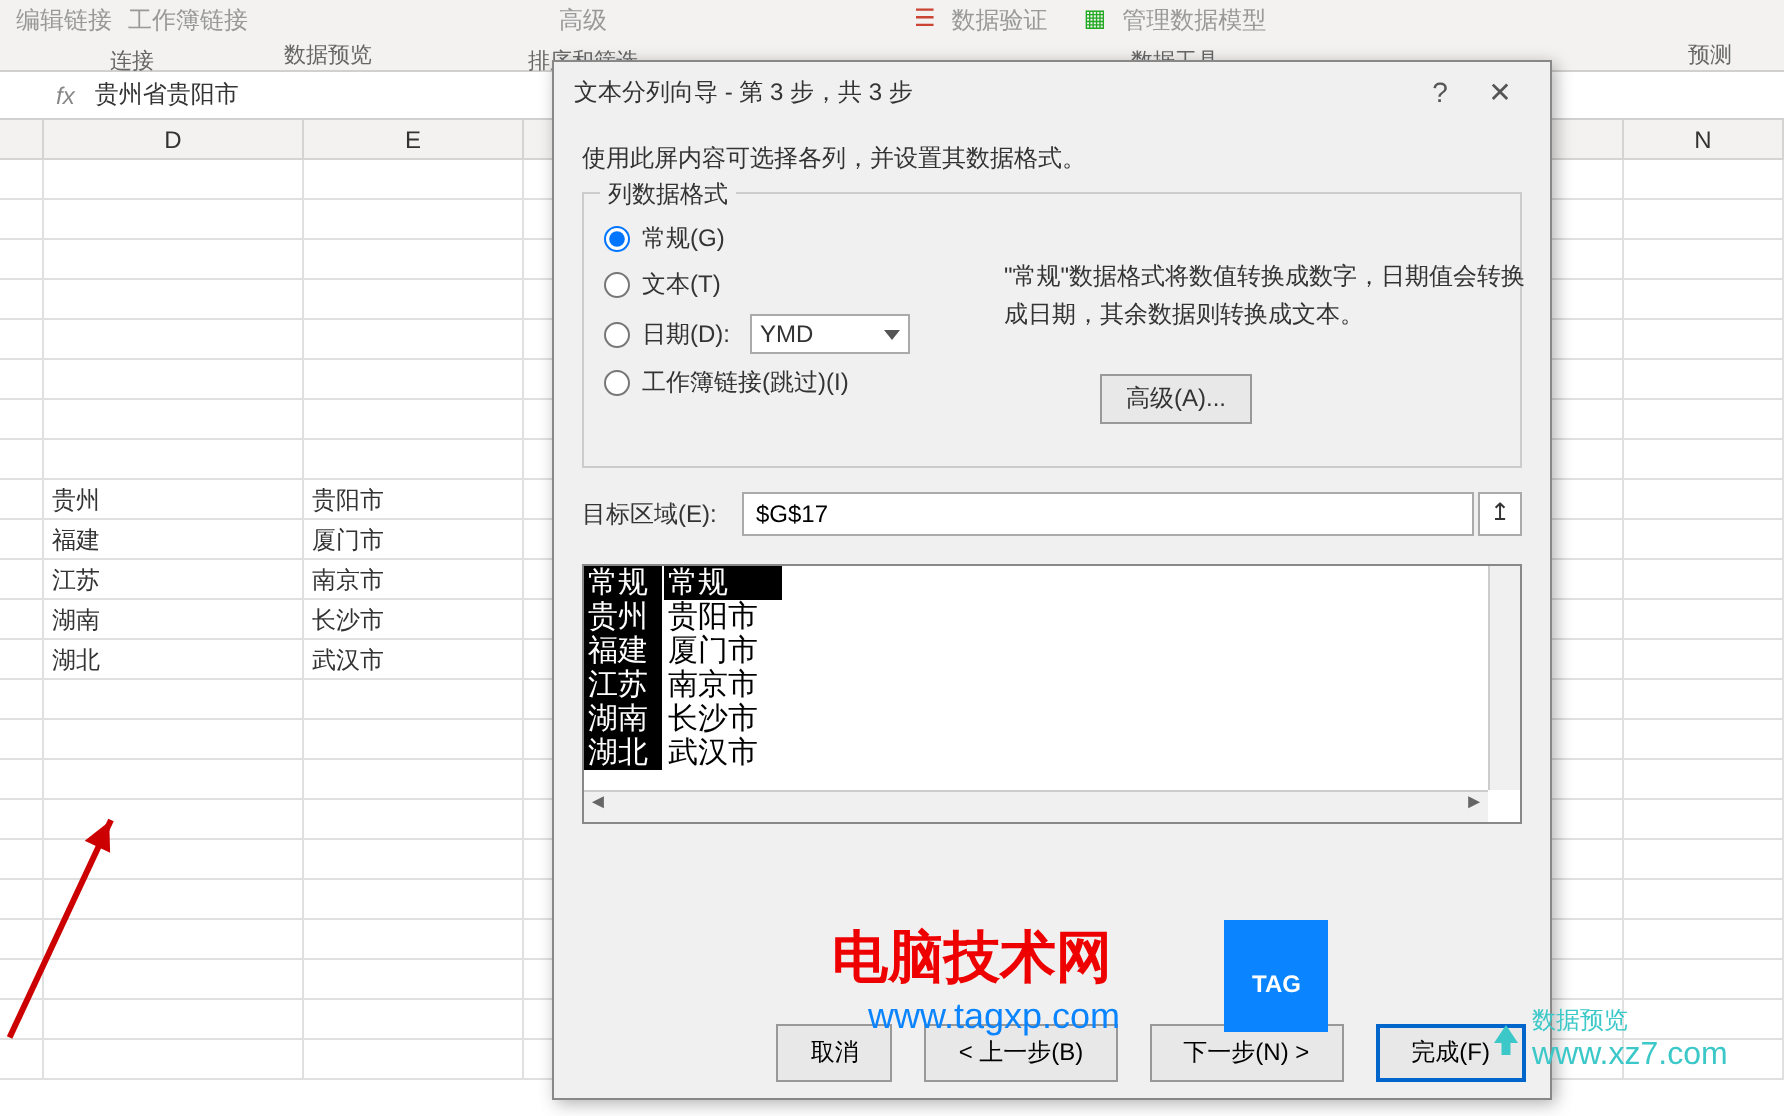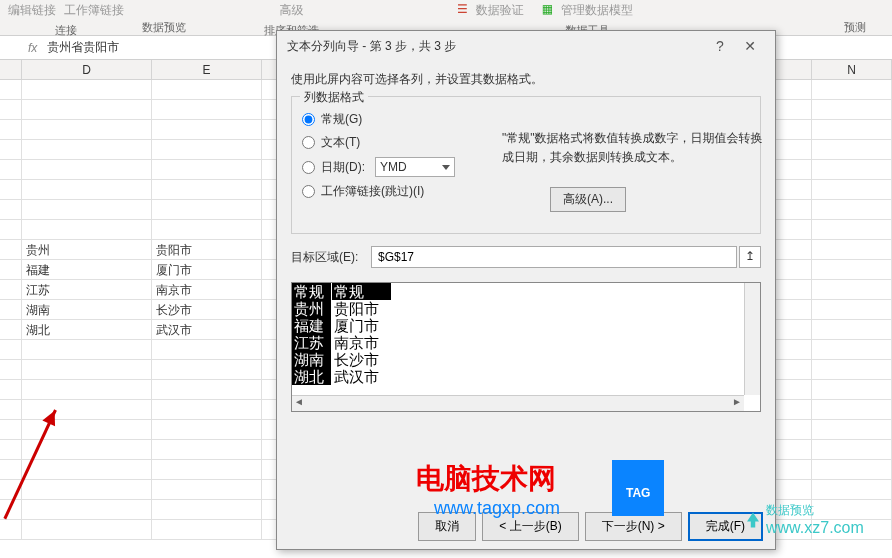--- a/index.html
+++ b/index.html
@@ -40,21 +40,21 @@
 .preview-lbl{margin:6px 0}
 .preview{border:1px solid #888;background:#fff;height:130px;padding:0;position:relative;overflow:hidden}
 .preview-inner{display:flex;flex-direction:column}
 .prow{display:flex;height:17px}
 .pcell{width:40px;padding:0 2px;color:#fff;background:#000;font-size:15px;line-height:17px;border-right:1px solid #fff}
 .pcell.w{background:#fff;color:#000}
 .preview .sb-h{position:absolute;bottom:0;left:0;right:16px;height:16px;background:#f0f0f0;border-top:1px solid #ccc}
 .preview .sb-h:before{content:"◄";position:absolute;left:2px;top:0;font-size:10px;color:#666}
 .preview .sb-h:after{content:"►";position:absolute;right:2px;top:0;font-size:10px;color:#666}
 .preview .sb-v{position:absolute;top:0;right:0;bottom:16px;width:16px;background:#f0f0f0;border-left:1px solid #ccc}
-.dlg-foot{position:absolute;bottom:8px;right:12px;display:flex;gap:6px}
+.dlg-foot{position:absolute;bottom:8px;right:12px;display:flex;gap:16px}
 .dlg-foot button{padding:4px 16px;border:1px solid #999;background:#e8e8e8;font-size:12px}
 .dlg-foot button.primary{border:2px solid #06c}
 
 .wm1{position:absolute;left:416px;top:460px;font-size:28px;font-weight:bold;color:#e00;pointer-events:none}
 .wm1b{position:absolute;left:434px;top:498px;font-size:18px;color:#0a84ff;pointer-events:none}
 .tag{position:absolute;left:612px;top:460px;background:#0a84ff;color:#fff;font-size:34px;font-weight:bold;padding:8px 14px 14px;line-height:1;pointer-events:none}
 .aurora{position:absolute;left:744px;top:502px;color:#3cc8c8;font-size:14px;pointer-events:none;display:flex;align-items:center;gap:4px}
 .aurora svg{width:18px;height:18px}
 </style>
 </head>

